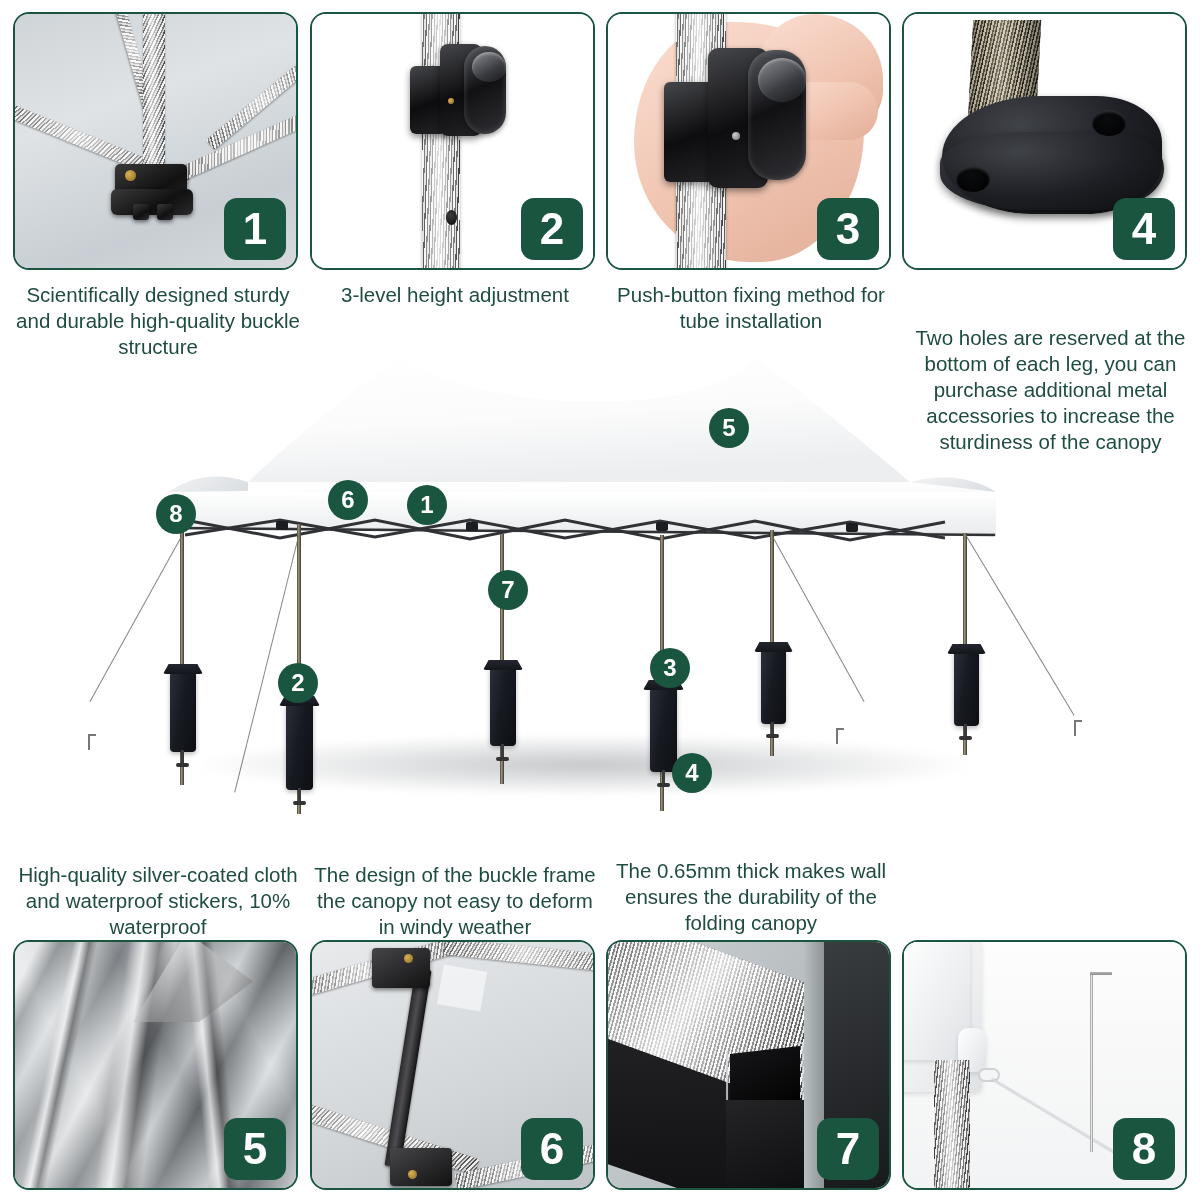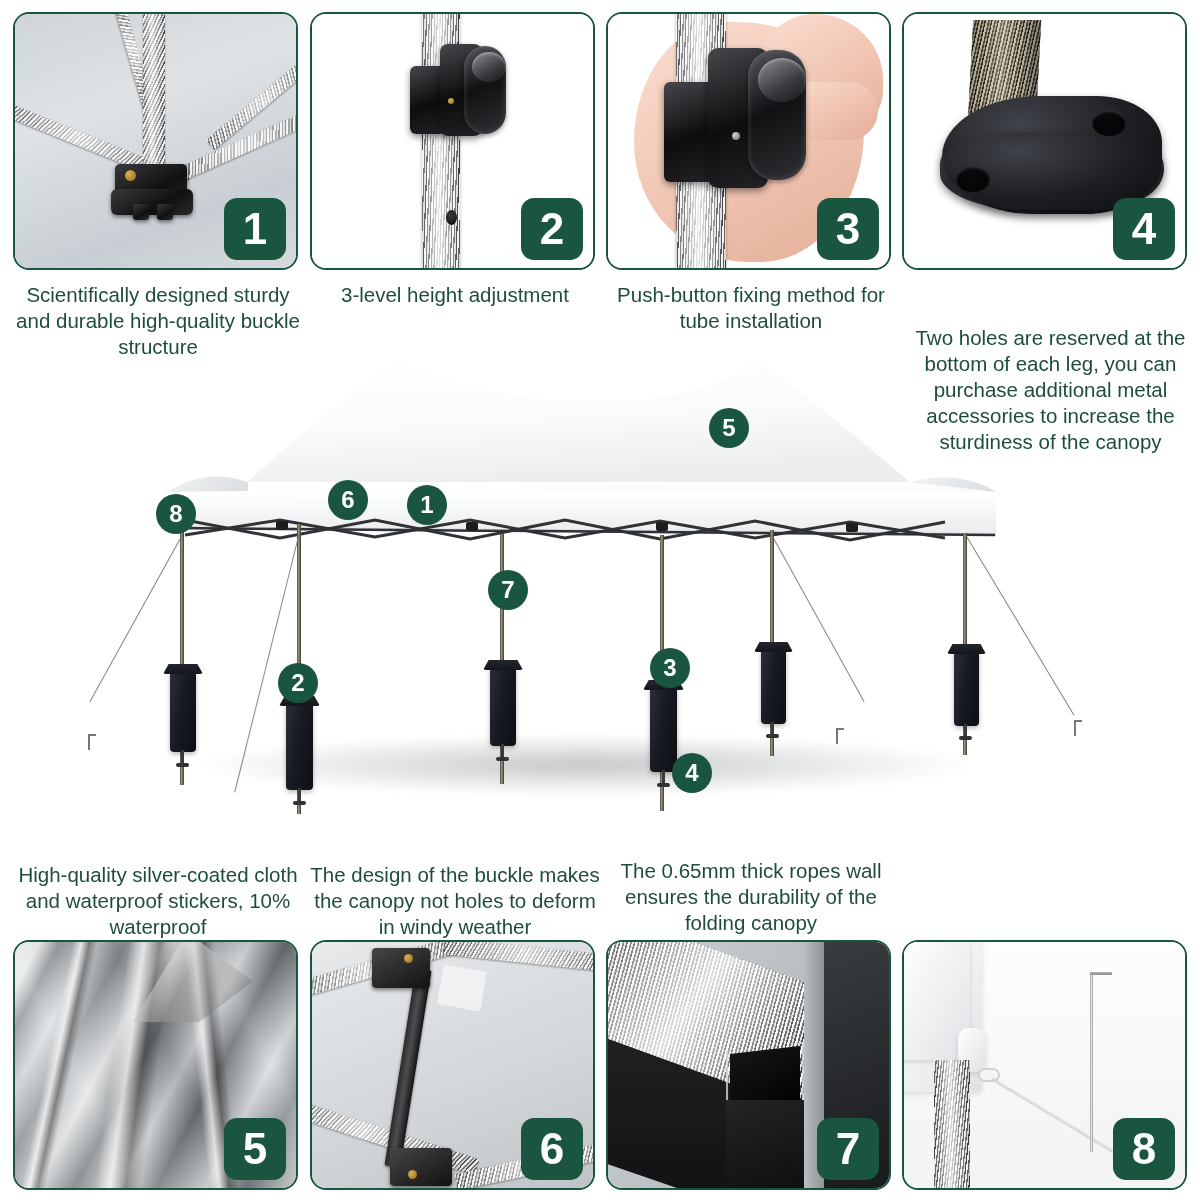--- a/index.html
+++ b/index.html
@@ -339,22 +339,22 @@
   <div class="badge-rd" style="left:709px; top:408px;">5</div>
   <div class="badge-rd" style="left:328px; top:480px;">6</div>
   <div class="badge-rd" style="left:407px; top:485px;">1</div>
   <div class="badge-rd" style="left:156px; top:494px;">8</div>
   <div class="badge-rd" style="left:488px; top:570px;">7</div>
   <div class="badge-rd" style="left:278px; top:663px;">2</div>
   <div class="badge-rd" style="left:650px; top:648px;">3</div>
   <div class="badge-rd" style="left:672px; top:753px;">4</div>
 
   <div class="caption" style="left:13px; top:862px; width:290px;">High-quality silver-coated cloth and waterproof stickers, 10% waterproof</div>
-  <div class="caption" style="left:310px; top:862px; width:290px;">The design of the buckle makes the canopy not holes to deform in windy weather</div>
-  <div class="caption" style="left:606px; top:858px; width:290px;">The 0.65mm thick ropes wall ensures the durability of the folding canopy</div>
+  <div class="caption" style="left:310px; top:862px; width:290px;">The design of the buckle frame the canopy not easy to deform in windy weather</div>
+  <div class="caption" style="left:606px; top:858px; width:290px;">The 0.65mm thick makes wall ensures the durability of the folding canopy</div>
 
   <div class="panel" style="left:13px; top:940px; width:285px; height:250px;">
     <div class="photo">
       <div class="cloth"></div>
       <div class="fold" style="left:96px; top:-20px; width:46px; height:300px; transform:rotate(8deg);"></div>
       <div class="fold" style="left:182px; top:-20px; width:30px; height:300px; transform:rotate(-6deg);"></div>
       <div class="fold" style="left:30px; top:-10px; width:24px; height:290px; transform:rotate(12deg);"></div>
       <div style="position:absolute; left:118px; top:-10px; width:120px; height:90px;
                   background:linear-gradient(140deg,rgba(255,255,255,.7),rgba(0,0,0,.25));
                   clip-path: polygon(0 100%, 45% 0, 100% 55%, 55% 100%);"></div>

